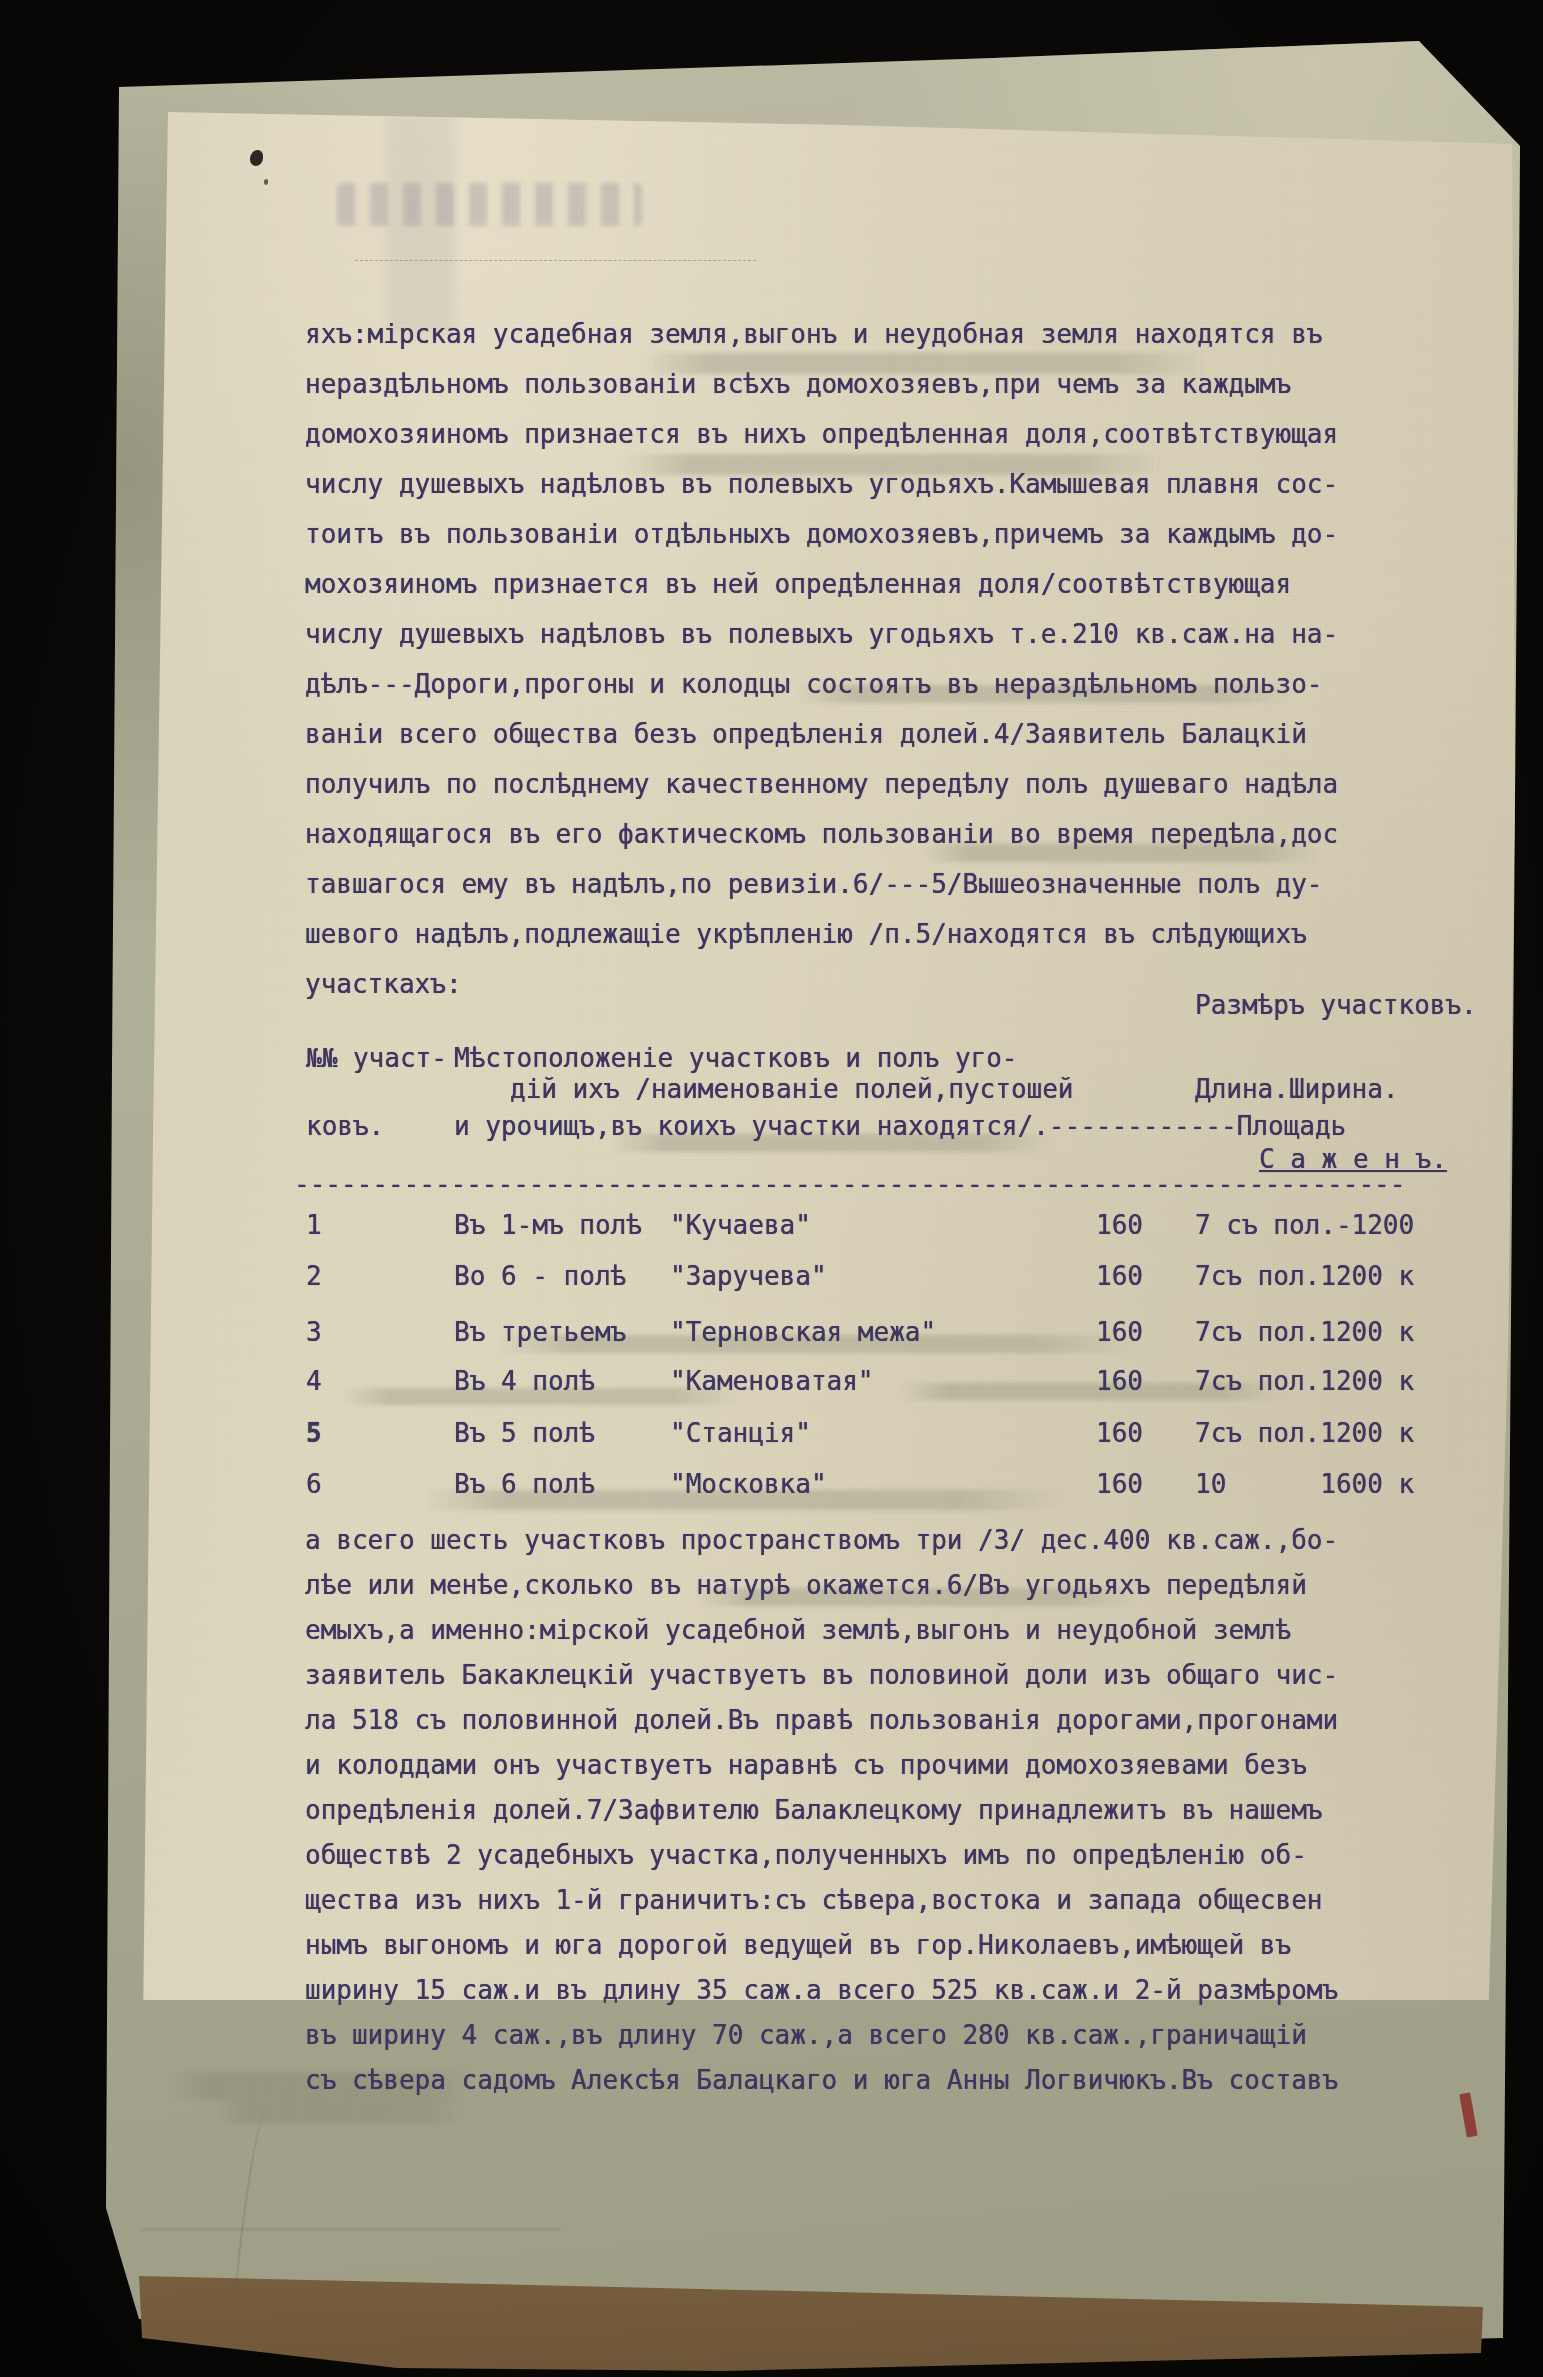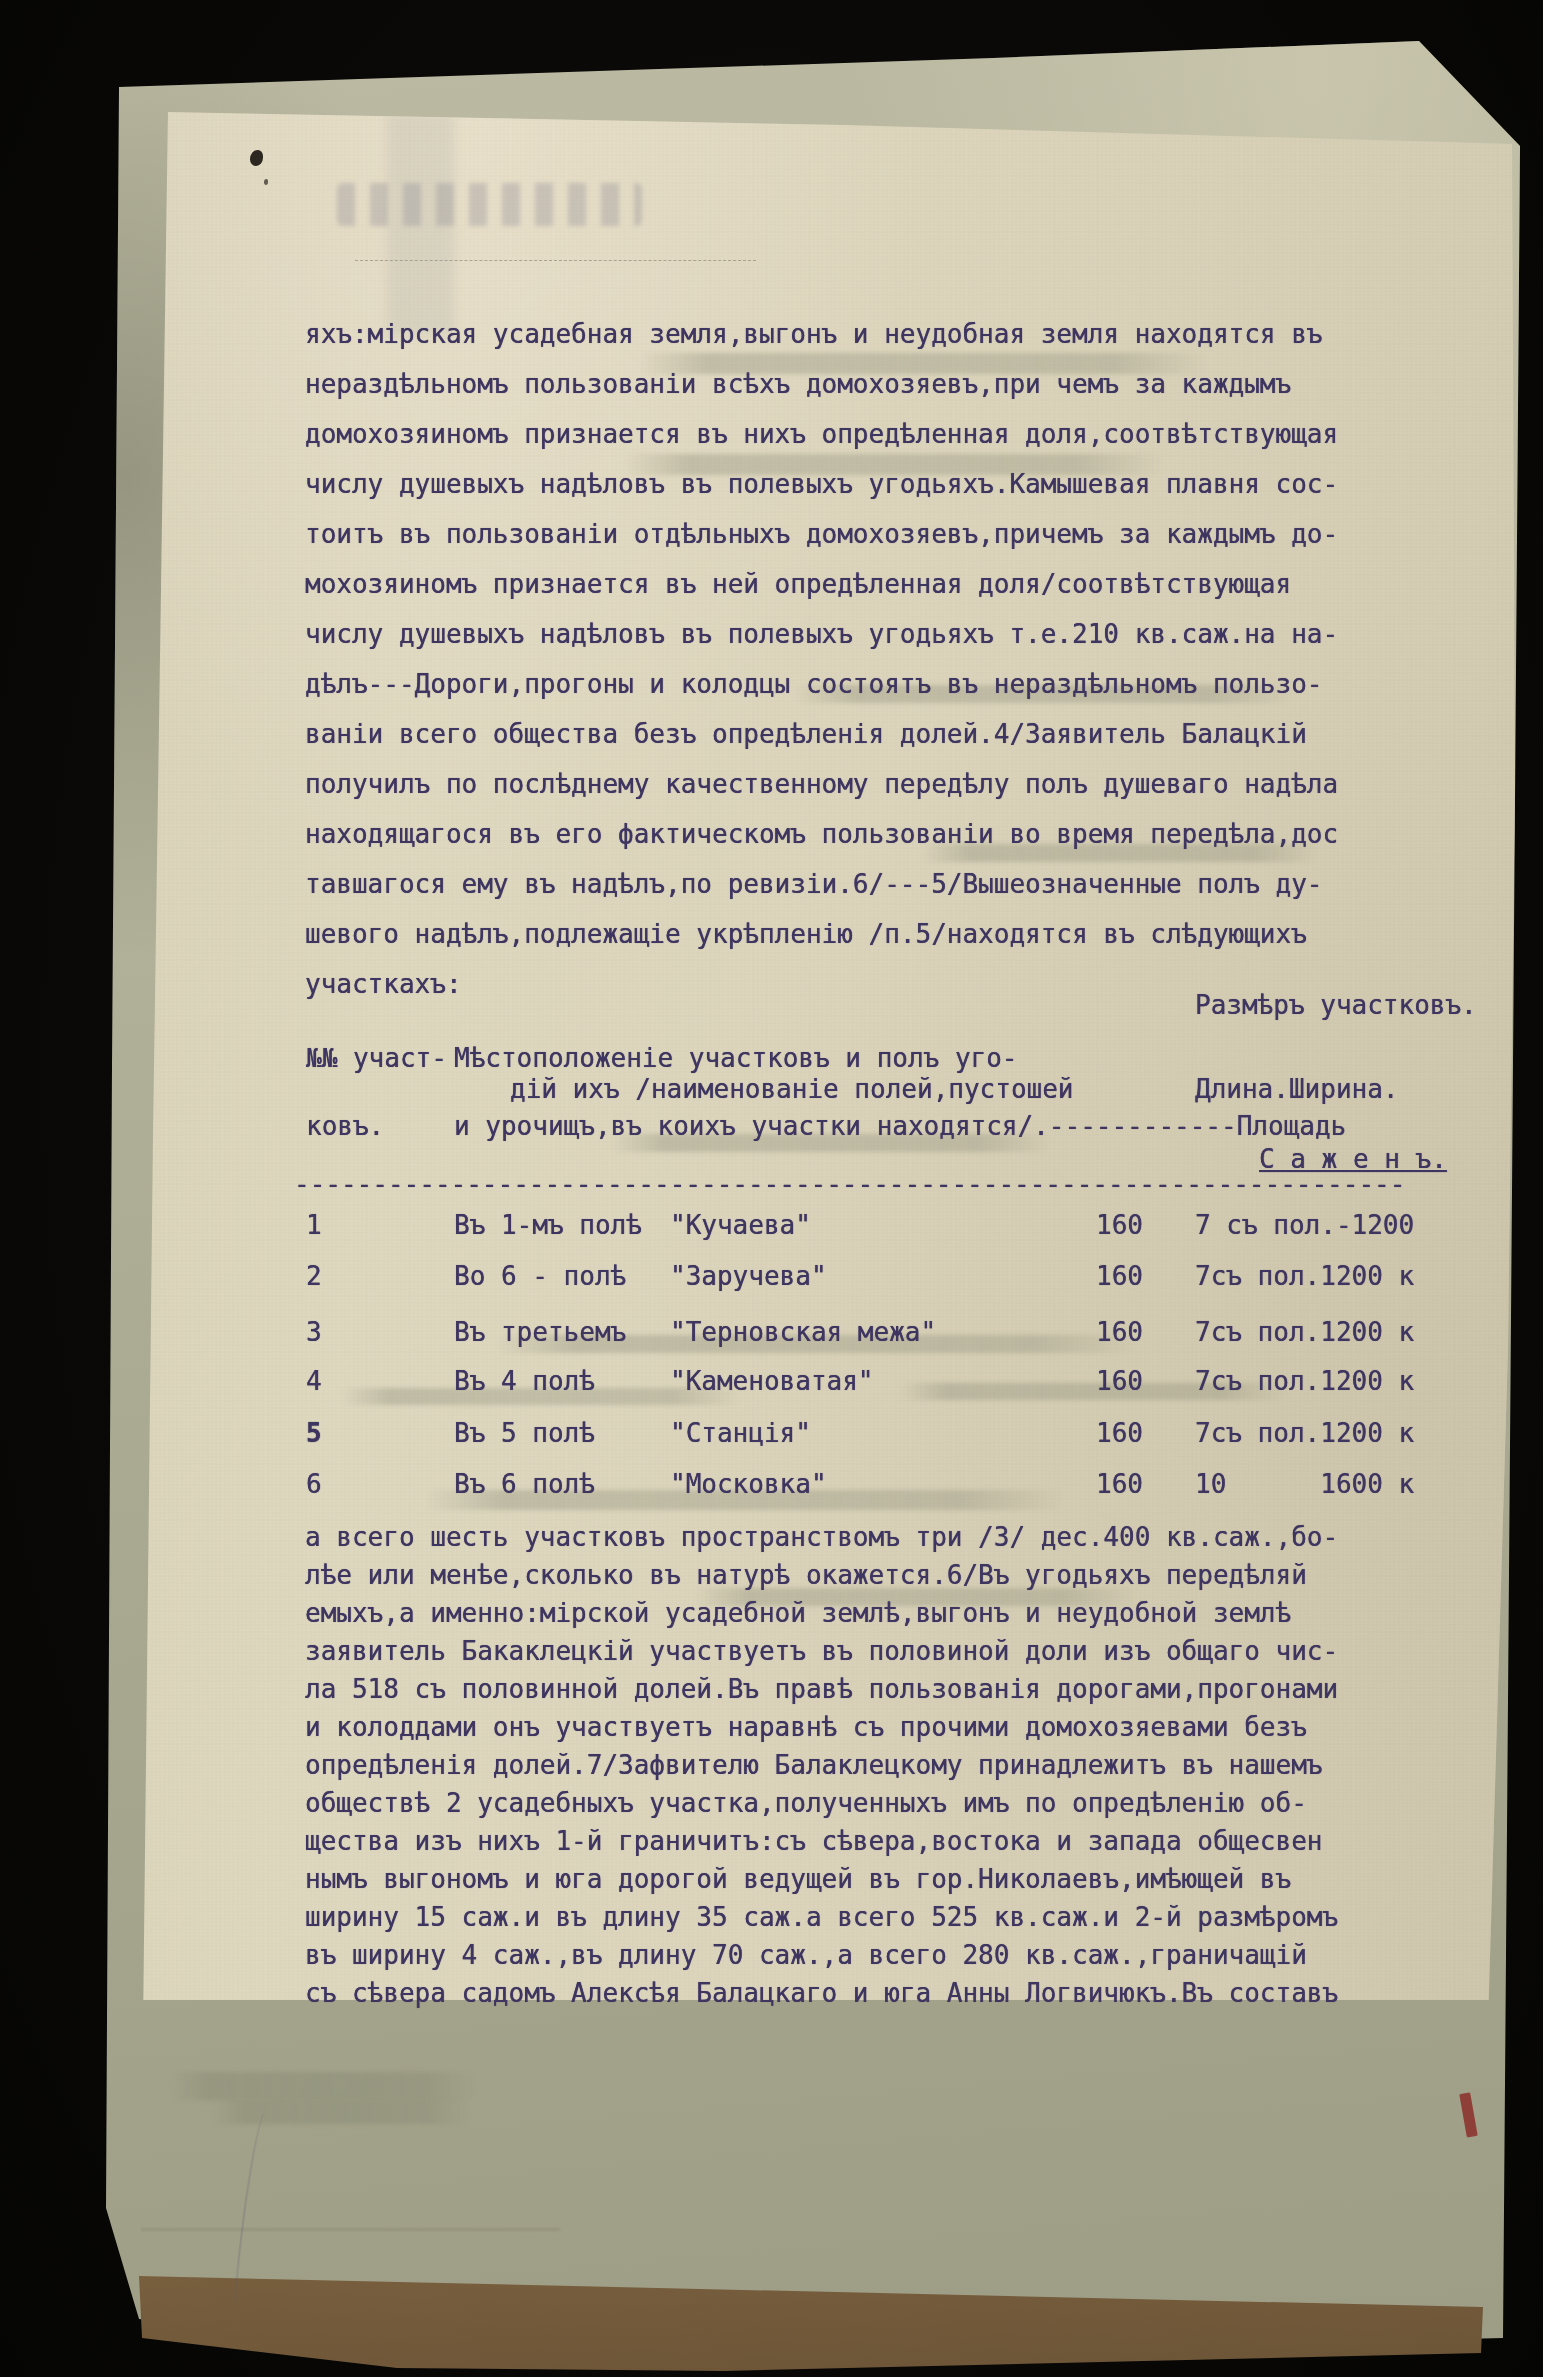--- a/index.html
+++ b/index.html
@@ -25,21 +25,21 @@
       radial-gradient(ellipse at 92% 70%, rgba(200,192,165,.5) 0%, transparent 40%),
       linear-gradient(97deg,#d8d1b8 0%,#ded8bf 28%,#dcd5bc 55%,#d4cdb4 86%,#cdc6ad 100%);}
   .grain{position:absolute;inset:0;pointer-events:none;opacity:.6;
     background-image:repeating-linear-gradient(0deg, rgba(60,50,30,.015) 0 1.4px, transparent 1.4px 3.5px),
                      repeating-linear-gradient(90deg, rgba(60,50,30,.015) 0 2.1px, transparent 2.1px 4.3px);}
   
   .type{position:absolute;color:#3e3560;white-space:pre;
         text-shadow:0 0 0.7px rgba(62,53,96,.85), 0.4px 0.4px 0 rgba(62,53,96,.28);
         font-size:26px;letter-spacing:0;}
   .para{line-height:50px;}
-  .para2{line-height:38px;}
+  .para2{line-height:45px;}
   .tcell{position:absolute;white-space:pre;}
   .bold{font-weight:bold;text-shadow:0 0 1.1px rgba(40,33,70,.95);}
   
   .ghost{position:absolute;filter:blur(2.1px);border-radius:5.7px;pointer-events:none;}
   .ghost-line{background:linear-gradient(90deg, transparent 0%, rgba(128,128,108,.30) 12%, rgba(120,122,102,.26) 55%, rgba(128,128,108,.28) 84%, transparent 100%);}
   .ghost-letters{background:repeating-linear-gradient(90deg, rgba(135,130,146,.30) 0 18.4px, transparent 18.4px 33px);}
   .smudge-underline{border-top:1.4px dashed rgba(110,104,88,.48);filter:blur(0.4px);}
   .ink-blot{background:#2c2720;border-radius:60% 40% 55% 45%;filter:blur(0.3px);}
   .red-mark{background:#8b2f2b;opacity:.85;filter:blur(0.4px);transform:rotate(-10deg);border-radius:1.4px;}
   .streak{background:rgba(148,158,156,.16);filter:blur(5px);}

